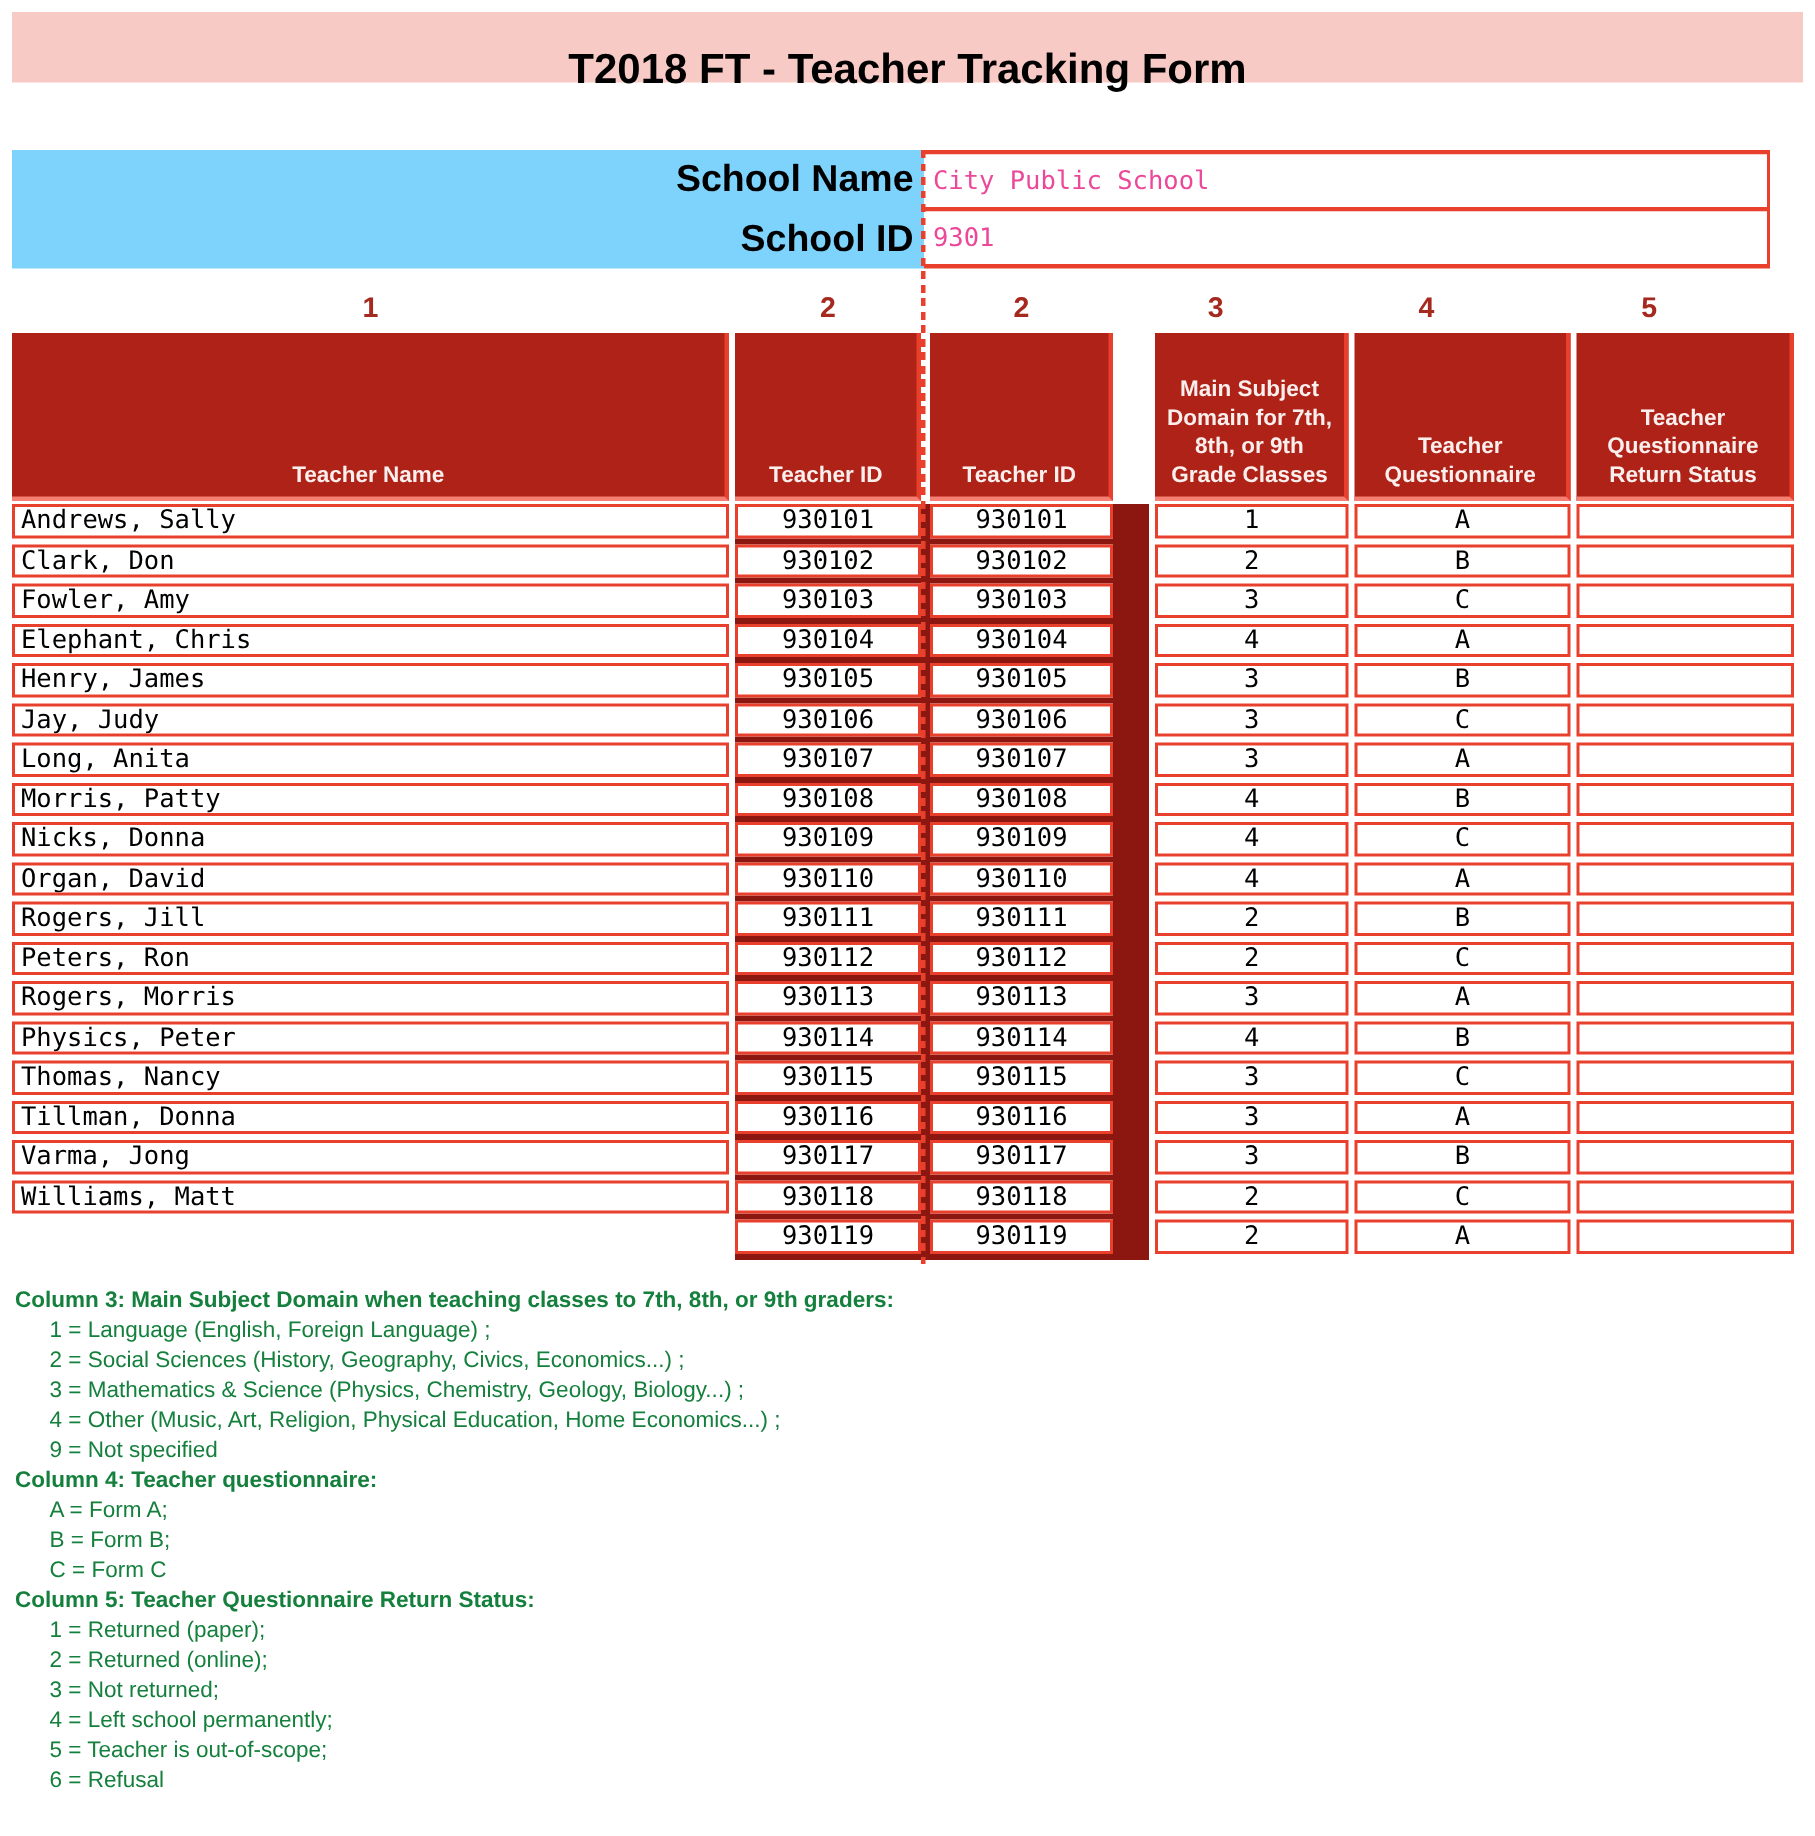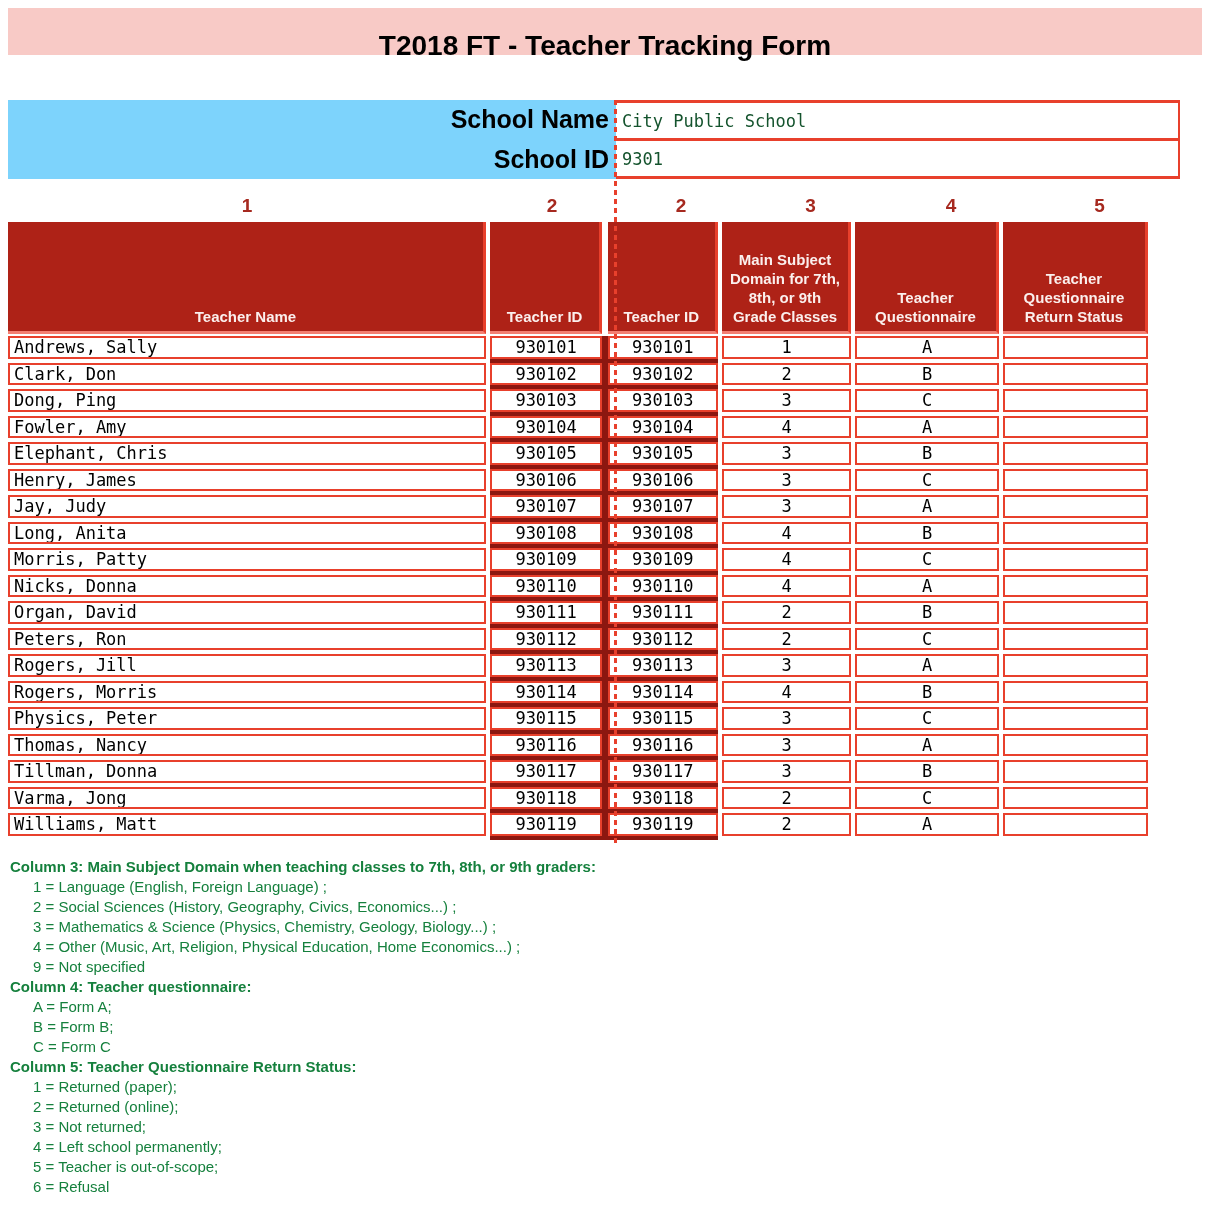--- a/index.html
+++ b/index.html
@@ -17,35 +17,35 @@
 
   
   .school { position:absolute; left:8px; top:100px; width:1172px; height:79px; display:flex; }
   .school-labels { width:608px; background:#7dd3fc; display:flex; flex-direction:column; }
   .school-label-row { height:39.5px; display:flex; align-items:center; justify-content:flex-end; padding-right:7px; }
   .school-label-row span { font-size:25px; font-weight:bold; color:#000; }
   .school-inputs { width:564px; display:flex; flex-direction:column; border-top:3px solid #E8402C; border-right:2px solid #E8402C; }
   .input-box {
     height:38px; border-bottom:3px solid #E8402C; background:#fff;
     display:flex; align-items:center; padding-left:6px;
-    font-family:"DejaVu Sans Mono", monospace; font-size:17px; color:#14532d;
+    font-family:"DejaVu Sans Mono", monospace; font-size:17px; color:#ec4899;
   }
 
   
   .colnums { position:absolute; left:8px; top:192px; height:28px; display:flex; align-items:center; }
   .colnums span { display:inline-block; text-align:center; font-size:19px; font-weight:bold; color:#A6291F; }
   .cn-1 { width:478px; } .cn-gap4 { width:4px; }
   .cn-2a { width:124px; } .cn-gap6 { width:6px; } .cn-2b { width:122px; }
   .cn-3 { width:129px; } .cn-4 { width:144px; } .cn-5 { width:145px; }
 
   
   .tbl { position:absolute; left:8px; top:222px; display:flex; }
   .band { display:flex; flex-direction:column; }
   .gap4 { width:4px; flex:none; }
-  .w-name { width:478px; } .w-idband { width:228px;border-radius:19px; }
+  .w-name { width:478px; } .w-idband { width:276px;border-radius:19px; }
   .w-subj { width:129px; } .w-quest { width:144px; } .w-stat { width:145px; }
 
   .band-head {
     height:112px; background:#AE2217; color:#FBEFED;
     border-right:3px solid #E8402C; border-bottom:3px solid #F47F72;
     display:flex; align-items:flex-end; justify-content:center; text-align:center;
     font-size:15px; font-weight:bold; line-height:19px; padding:0 4px 5px 4px;
   }
   .idhead-pair { display:flex; height:112px; }
   .idhead-pair .band-head { height:112px; }
@@ -115,41 +115,40 @@
   <div class="tbl">
 
     <div class="band w-name">
       <div class="band-head">Teacher Name</div>
       <div class="band-rows">
 
           <div class="cell left">Andrews, Sally</div>
 
           <div class="cell left">Clark, Don</div>
 
-          <div class="cell left">Dong, Ping</div>
 
           <div class="cell left">Fowler, Amy</div>
 
           <div class="cell left">Elephant, Chris</div>
 
           <div class="cell left">Henry, James</div>
 
           <div class="cell left">Jay, Judy</div>
 
           <div class="cell left">Long, Anita</div>
 
           <div class="cell left">Morris, Patty</div>
 
           <div class="cell left">Nicks, Donna</div>
 
           <div class="cell left">Organ, David</div>
 
+          <div class="cell left">Rogers, Jill</div>
+
           <div class="cell left">Peters, Ron</div>
-
-          <div class="cell left">Rogers, Jill</div>
 
           <div class="cell left">Rogers, Morris</div>
 
           <div class="cell left">Physics, Peter</div>
 
           <div class="cell left">Thomas, Nancy</div>
 
           <div class="cell left">Tillman, Donna</div>
 
           <div class="cell left">Varma, Jong</div>

